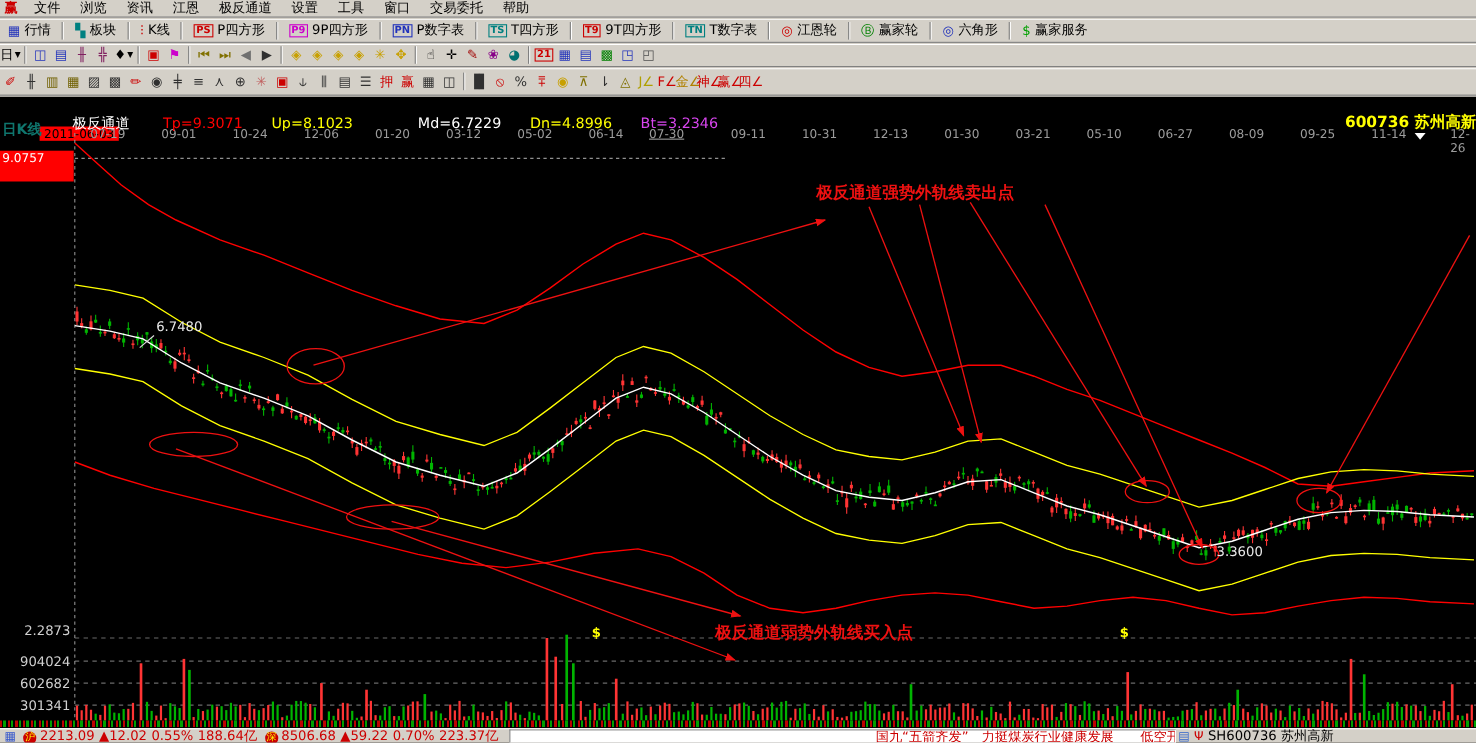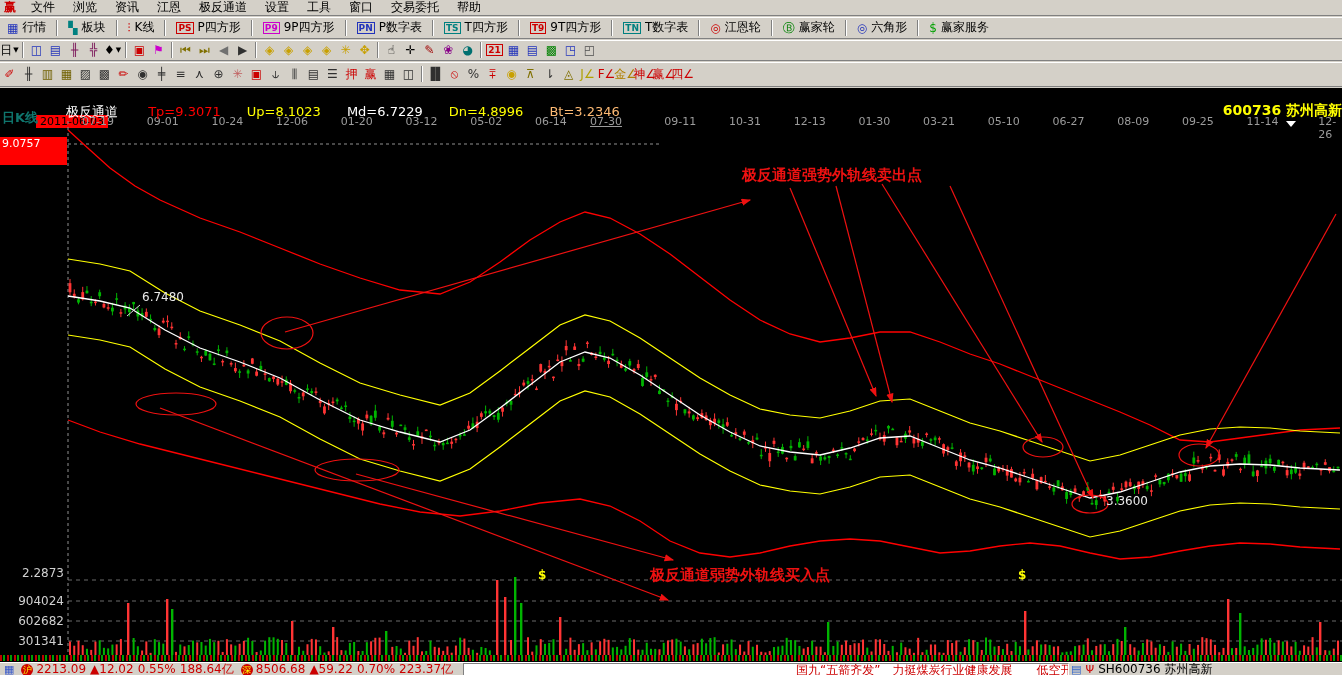--- a/index.html
+++ b/index.html
@@ -377,21 +377,21 @@
         <span class="tl-date" style="left: 1003.8px;">05-10</span>
         <span class="tl-date" style="left: 1068.5px;">06-27</span>
         <span class="tl-date" style="left: 1133.2px;">08-09</span>
         <span class="tl-date" style="left: 1197.9px;">09-25</span>
         <span class="tl-date" style="left: 1262.6px;">11-14</span>
         <span class="tl-date" style="left: 1327.3px;">12-26</span>
       </div>
     <span class="kline-label">日K线</span>
     <div class="ind-header" id="ind-header">
       <span style="color:#ffffff">极反通道</span>
-    <span style="color: rgb(255, 0, 0);">Tp=9.3071</span><span style="color: rgb(255, 255, 0);">Up=8.1023</span><span style="color: rgb(255, 255, 255);">Md=6.7229</span><span style="color: rgb(255, 255, 0);">Dn=4.8996</span><span style="color: #fdba74;">Bt=3.2346</span></div>
+    <span style="color: rgb(255, 0, 0);">Tp=9.3071</span><span style="color: rgb(255, 255, 0);">Up=8.1023</span><span style="color: rgb(255, 255, 255); margin-left: 33px;">Md=6.7229</span><span style="color: rgb(255, 255, 0);">Dn=4.8996</span><span style="color: #d946ef;">Bt=3.2346</span></div>
     <span class="stock-label">600736 苏州高新</span>
     <span class="stock-caret"></span>
     <div class="price-tag">9.0757</div>
     <svg class="chart" id="chart-svg" width="1342" height="574" viewBox="0 88 1342 574">
         <defs>
           <marker id="arr" markerWidth="8" markerHeight="7" refX="7" refY="3" orient="auto">
             <path d="M0,0 L8,3 L0,6 Z" fill="#ee1111"></path>
           </marker>
         </defs>
         <line x1="68" y1="580" x2="1342" y2="580" stroke="#6a6a6a" stroke-dasharray="4 4" stroke-width="1"></line>

